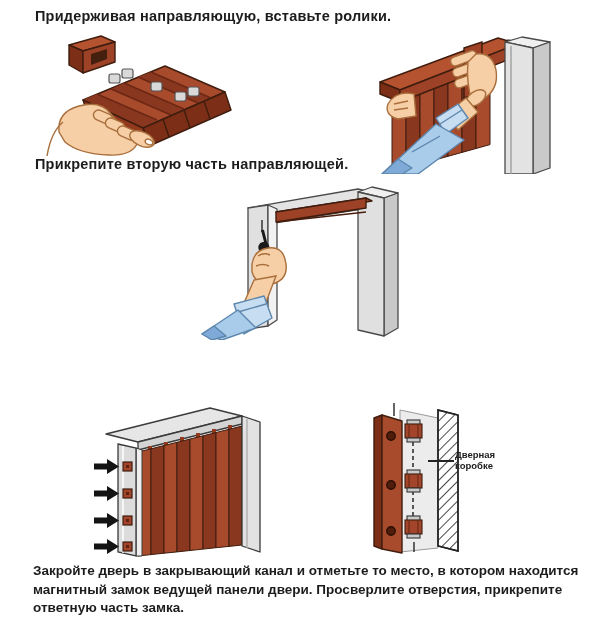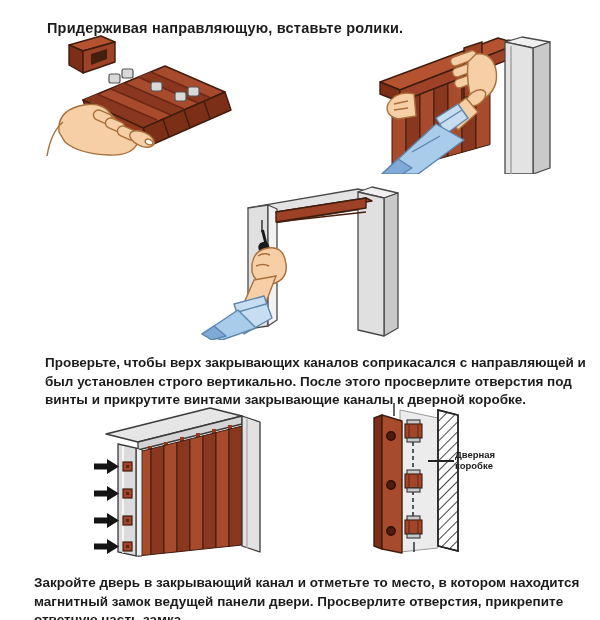--- a/index.html
+++ b/index.html
@@ -1,20 +1,20 @@
 <!DOCTYPE html>
 <html><head>
 <meta charset="utf-8">
 <style>
   html,body{margin:0;padding:0;background:#ffffff;}
   .sheet{
     position:relative;width:600px;height:620px;background:#ffffff;
     font-family:"Liberation Sans",sans-serif;overflow:hidden;
   }
-  .txt{position:absolute;margin:12px;font-weight:bold;color:#1c1c1c;}
+  .txt{position:absolute;margin:0;font-weight:bold;color:#1c1c1c;}
   .heading{font-size:14.5px;letter-spacing:.2px;white-space:nowrap;}
   .para{font-size:13.5px;line-height:18.6px;width:565px;}
   .illus{position:absolute;}
   .callout{
     position:absolute;font-size:9.5px;line-height:1.18;font-weight:bold;color:#222222;
   }
 </style>
 </head>
 <body>
 
@@ -118,20 +118,21 @@
       <g stroke="#5d86ad" stroke-width="1.4" stroke-linejoin="round">
         <polygon points="58,106 80,92 90,106 68,122" fill="#c7ddf1"></polygon>
         <line x1="62" y1="112" x2="84" y2="98"></line>
         <polygon points="4,162 58,112 86,128 40,162" fill="#a9ccea"></polygon>
         <polygon points="4,162 20,147 34,156 24,162" fill="#7fa9d6"></polygon>
         <line x1="34" y1="140" x2="62" y2="124"></line>
       </g>
     </g>
   </svg>
 
+  <p class="txt heading" style="left:35px;top:156px;">Прикрепите вторую часть направляющей.</p>
 
   <svg class="illus" style="left:198px;top:176px;" width="220" height="164" viewBox="0 0 220 164">
     <g stroke="#4a4a4a" stroke-width="1.3" stroke-linejoin="round">
       <polygon points="50,32 160,13 192,21 82,40" fill="#e3e3e3"></polygon>
       <polygon points="70,42 170,26 170,32 70,48" fill="#cfcfcf"></polygon>
       <polygon points="50,32 70,29 70,150 50,153" fill="#e0e0e0"></polygon>
       <polygon points="70,29 79,33 79,144 70,150" fill="#f2f2f2"></polygon>
       <polygon points="160,16 174,11 200,17 186,22" fill="#f0f0f0"></polygon>
       <polygon points="186,22 200,17 200,152 186,160" fill="#c9c9c9"></polygon>
       <polygon points="160,16 186,22 186,160 160,154" fill="#e0e0e0"></polygon>
@@ -155,21 +156,20 @@
       </g>
       <g stroke="#5d86ad" stroke-width="1.4" stroke-linejoin="round">
         <polygon points="36,128 66,120 74,142 46,158" fill="#c7ddf1"></polygon>
         <line x1="40" y1="136" x2="68" y2="128"></line>
         <polygon points="4,158 40,134 58,152 24,164" fill="#a9ccea"></polygon>
         <polygon points="4,158 16,150 28,160 14,164" fill="#7fa9d6"></polygon>
       </g>
     </g>
   </svg>
 
-  <p class="txt para" style="left:33px;top:342px;">Проверьте, чтобы верх закрывающих каналов соприкасался с направляющей и был установлен строго вертикально. После этого просверлите отверстия под винты и прикрутите винтами закрывающие каналы к дверной коробке.</p>
 
   <svg class="illus" style="left:92px;top:402px;" width="170" height="158" viewBox="0 0 170 158">
     <g stroke="#3a3a3a" stroke-width="1.3" stroke-linejoin="round">
       <polygon points="14,32 118,6 150,14 46,40" fill="#e6e6e6"></polygon>
       <polygon points="46,40 150,14 150,22 46,48" fill="#d4d4d4"></polygon>
     </g>
     <g stroke="#93391e" stroke-width="4">
       <line x1="58" y1="44" x2="58" y2="50"></line>
       <line x1="74" y1="40" x2="74" y2="46"></line>
       <line x1="90" y1="35" x2="90" y2="41"></line>
@@ -251,15 +251,15 @@
       </g>
       <g>
         <polygon points="80,8 100,13 100,149 80,144" fill="#ffffff" stroke="#222222" stroke-width="1.4"></polygon>
         <polygon points="80,8 100,13 100,149 80,144" fill="url(#hatchE)" stroke="#222222" stroke-width="1.4"></polygon>
       </g>
       <line x1="70" y1="59" x2="96" y2="59" stroke="#222222" stroke-width="2"></line>
     </svg>
     <div class="callout" style="left:97px;top:47px;width:45px;">Дверная коробке</div>
   </div>
 
-  <p class="txt para" style="left:22px;top:562px;">Закройте дверь в закрывающий канал и отметьте то место, в котором находится магнитный замок ведущей панели двери. Просверлите отверстия, прикрепите ответную часть замка.</p>
+  <p class="txt para" style="left:33px;top:562px;">Закройте дверь в закрывающий канал и отметьте то место, в котором находится магнитный замок ведущей панели двери. Просверлите отверстия, прикрепите ответную часть замка.</p>
 
 </div>
 
 </body></html>

